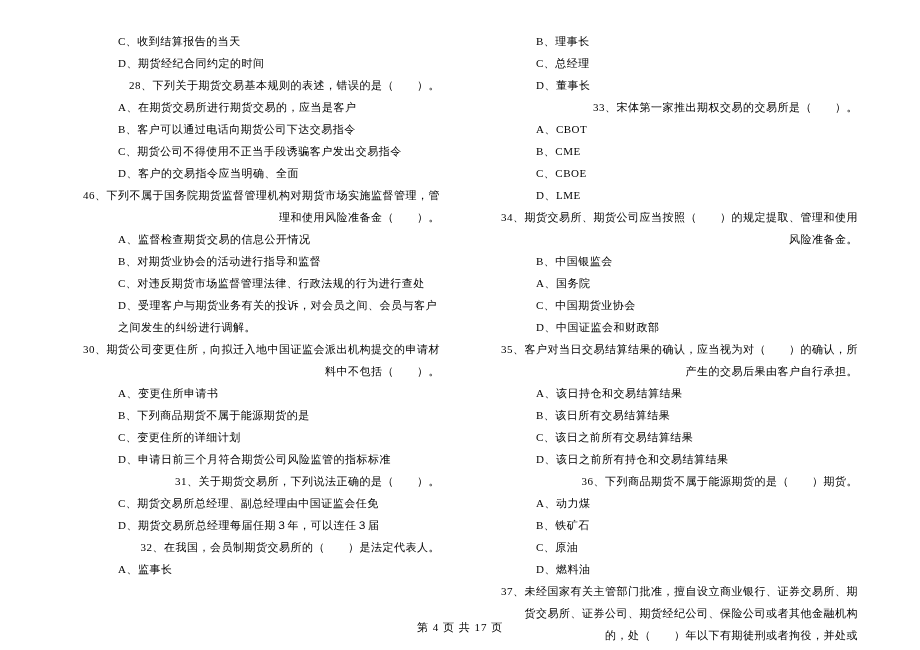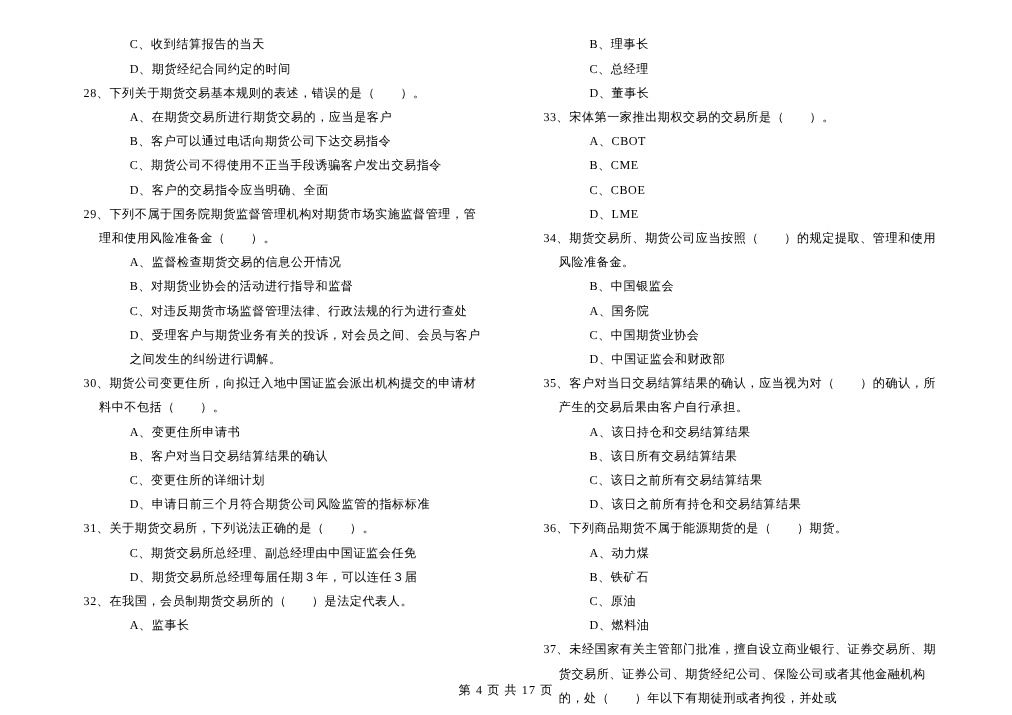--- a/index.html
+++ b/index.html
@@ -26,20 +26,21 @@
       line-height: 2.0;
       padding-left: 56px;
       letter-spacing: 0.5px;
     }
     .question-line {
       line-height: 2.0;
       padding-left: 14px;
       letter-spacing: 0.5px;
       text-indent: -14px;
       margin-left: 14px;
+      text-align: right;
     }
     .footer {
       position: absolute;
       bottom: 15px;
       width: 100%;
       text-align: center;
       font-size: 11px;
       letter-spacing: 1px;
     }
   </style>
@@ -50,29 +51,29 @@
   <div class="column">
     <div class="option-line">C、收到结算报告的当天</div>
     <div class="option-line">D、期货经纪合同约定的时间</div>
 
     <div class="question-line"><span>28、</span><span>下列关于期货交易基本规则的表述，错误的是（　　）。</span></div>
     <div class="option-line">A、在期货交易所进行期货交易的，应当是客户</div>
     <div class="option-line">B、客户可以通过电话向期货公司下达交易指令</div>
     <div class="option-line">C、期货公司不得使用不正当手段诱骗客户发出交易指令</div>
     <div class="option-line">D、客户的交易指令应当明确、全面</div>
 
-    <div class="question-line"><span>29、</span><span>下列不属于国务院期货监督管理机构对期货市场实施监督管理，管理和使用风险准备金（　　）。</span></div>
+    <div class="question-line"><span>46、</span><span>下列不属于国务院期货监督管理机构对期货市场实施监督管理，管理和使用风险准备金（　　）。</span></div>
     <div class="option-line">A、监督检查期货交易的信息公开情况</div>
     <div class="option-line">B、对期货业协会的活动进行指导和监督</div>
     <div class="option-line">C、对违反期货市场监督管理法律、行政法规的行为进行查处</div>
     <div class="option-line">D、受理客户与期货业务有关的投诉，对会员之间、会员与客户之间发生的纠纷进行调解。</div>
 
     <div class="question-line"><span>30、</span><span>期货公司变更住所，向拟迁入地中国证监会派出机构提交的申请材料中不包括（　　）。</span></div>
     <div class="option-line">A、变更住所申请书</div>
-    <div class="option-line">B、客户对当日交易结算结果的确认</div>
+    <div class="option-line">B、下列商品期货不属于能源期货的是</div>
     <div class="option-line">C、变更住所的详细计划</div>
     <div class="option-line">D、申请日前三个月符合期货公司风险监管的指标标准</div>
 
     <div class="question-line"><span>31、</span><span>关于期货交易所，下列说法正确的是（　　）。</span></div>
     <div class="option-line">C、期货交易所总经理、副总经理由中国证监会任免</div>
     <div class="option-line">D、期货交易所总经理每届任期３年，可以连任３届</div>
 
     <div class="question-line"><span>32、</span><span>在我国，会员制期货交易所的（　　）是法定代表人。</span></div>
     <div class="option-line">A、监事长</div>
   </div>

